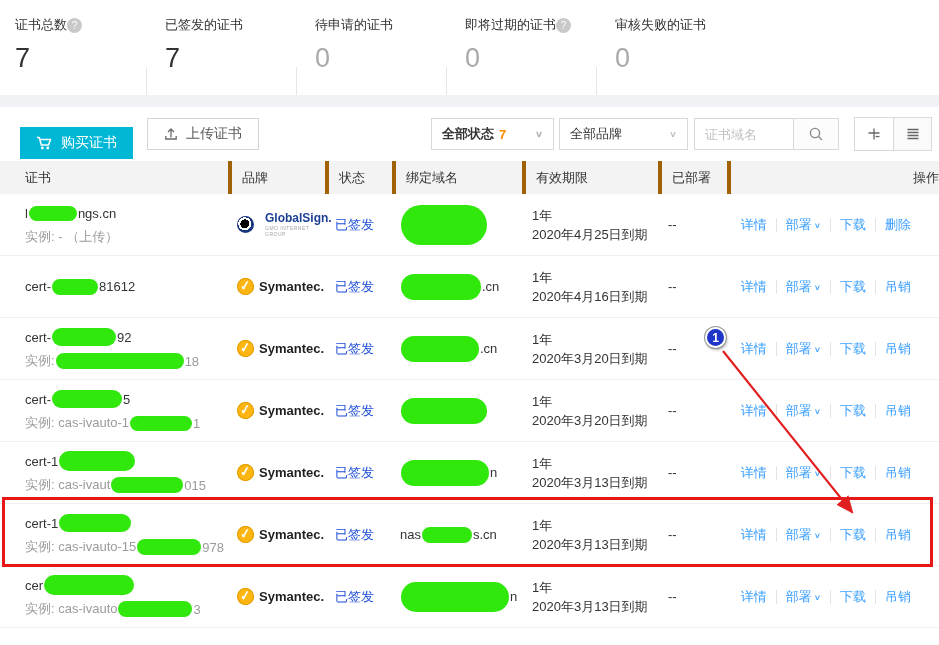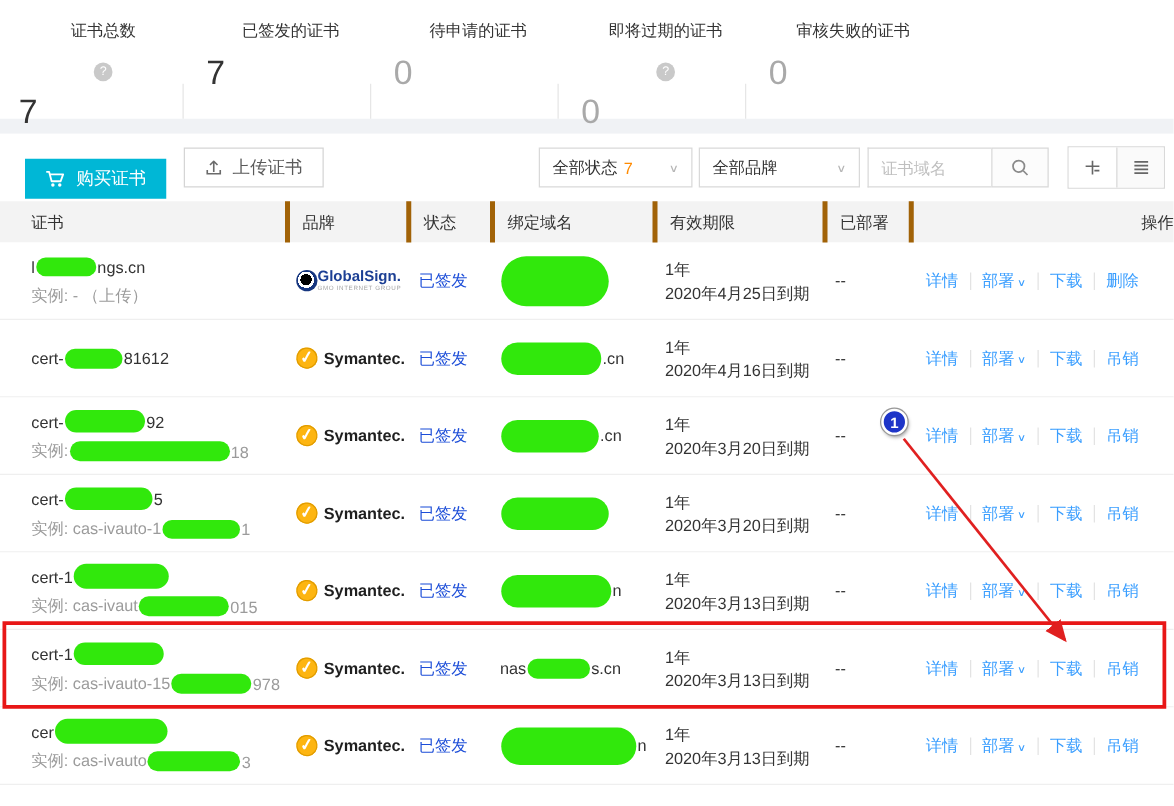--- a/index.html
+++ b/index.html
@@ -7,36 +7,36 @@
   body {
     font-family: "Liberation Sans", sans-serif;
     background: #ffffff;
     position: relative;
     overflow: hidden;
     color: #333;
   }
   
   .stats { display: flex; height: 95px; padding-top: 16px; background: #fff; }
   .stat { width: 150px; position: relative; padding-left: 15px; }
-  .stat .label-row { display: flex; align-items: center; gap: 16px; font-size: 13px; color: #333; flex-direction: column; }
+  .stat .label-row { display: flex; align-items: center; gap: 0; font-size: 13px; color: #333; }
   .help { width: 15px; height: 15px; border-radius: 50%; background: #c9c9c9; color: #fff;
           font-size: 10px; text-align: center; line-height: 15px; display: inline-block; }
   .stat .value { font-size: 27px; color: #333; margin-top: 9px; font-weight: 400; }
   .stat.muted .value { color: #a9a9a9; }
   .stat.divided::after { content: ""; position: absolute; right: 3px; bottom: 0; height: 28px; border-right: 1px solid #e6e6e6; }
   .gap-band { height: 12px; background: #f0f2f5; }
   
   .toolbar { height: 54px; display: flex; align-items: center; padding: 0 7px 0 20px; background: #fff; }
   .btn { height: 32px; display: flex; align-items: center; gap: 8px; font-size: 14px; cursor: pointer; }
   .btn-buy { background: #00b7d6; color: #fff; border: none; padding: 0 16px; margin-top: 17px; }
   .btn-upload { background: #fff; color: #5a5a5a; border: 1px solid #d5d5d5; padding: 0 16px; margin-left: 14px; }
   .spacer { flex: 1; }
   .select { height: 32px; border: 1px solid #d9d9d9; display: flex; align-items: center; font-size: 13px; color: #333; padding: 0 10px; cursor: pointer; background: #fff; }
   .select .chev-gray { margin-left: auto; color: #b5b5b5; font-size: 11px; transform: scaleY(.8); }
-  .sel-status { width: 123px; }
+  .sel-status { width: 123px; font-weight: bold; }
   .sel-status .count { color: #ff8a00; margin-left: 5px; }
   .sel-brand { width: 129px; margin-left: 5px; }
   .searchbox { display: flex; margin-left: 6px; }
   .searchbox input { width: 99px; height: 32px; border: 1px solid #d9d9d9; border-right: none; padding: 0 10px; font-size: 13px; color: #333; outline: none; }
   .searchbox input::placeholder { color: #bfbfbf; }
   .searchbox .search-btn { width: 46px; height: 32px; border: 1px solid #d9d9d9; background: #fcfcfc; display: flex; align-items: center; justify-content: center; cursor: pointer; }
   .icon-group { display: flex; margin-left: 15px; border: 1px solid #d9d9d9; }
   .icon-cell { width: 38px; height: 32px; display: flex; align-items: center; justify-content: center; background: #fff; cursor: pointer; }
   .icon-cell + .icon-cell { border-left: 1px solid #d9d9d9; background: #fafafa; }
   
@@ -45,21 +45,21 @@
   .th { padding-left: 10px; height: 100%; display: flex; align-items: center; }
   .th + .th { border-left: 4px solid #a16207; }
   .th.first { padding-left: 25px; }
   .th.last { justify-content: flex-end; }
   .row { height: 62px; border-bottom: 1px solid #efefef; align-items: center; font-size: 13px; background: #fff; }
   .cert-cell { padding-left: 25px; }
   .cert-line1 { color: #333; display: flex; align-items: center; height: 20px; }
   .cert-line2 { color: #9b9b9b; display: flex; align-items: center; height: 18px; margin-top: 5px; }
   .blob { display: inline-block; background: #31e80c; flex: none; margin: 0 1px; }
   .brand-cell { padding-left: 9px; }
-  .gs-logo { display: flex; align-items: center; gap: 0; }
+  .gs-logo { display: flex; align-items: center; gap: 11px; }
   .gs-ball { width: 17px; height: 17px; border-radius: 50%; flex: none;
              background: radial-gradient(circle at 46% 46%, #000 0 4.5px, #fff 4.5px 6.5px, #16367f 6.5px); }
   .gs-col { display: flex; flex-direction: column; }
   .gs-name { color: #1c3f94; font-weight: bold; font-size: 12px; line-height: 13px; }
   .gs-sub { color: #a5a5a5; font-size: 5px; letter-spacing: .5px; }
   .sy-logo { display: flex; align-items: center; gap: 5px; }
   .sy-ball { width: 17px; height: 17px; border-radius: 50%; background: #fdb511; color: #fff;
              font-size: 13px; font-weight: bold; text-align: center; line-height: 16px; flex: none;
              box-shadow: inset 0 0 0 1px #e09c00; transform: rotate(-8deg); }
   .sy-name { color: #1f1f1f; font-weight: bold; font-size: 13px; }

